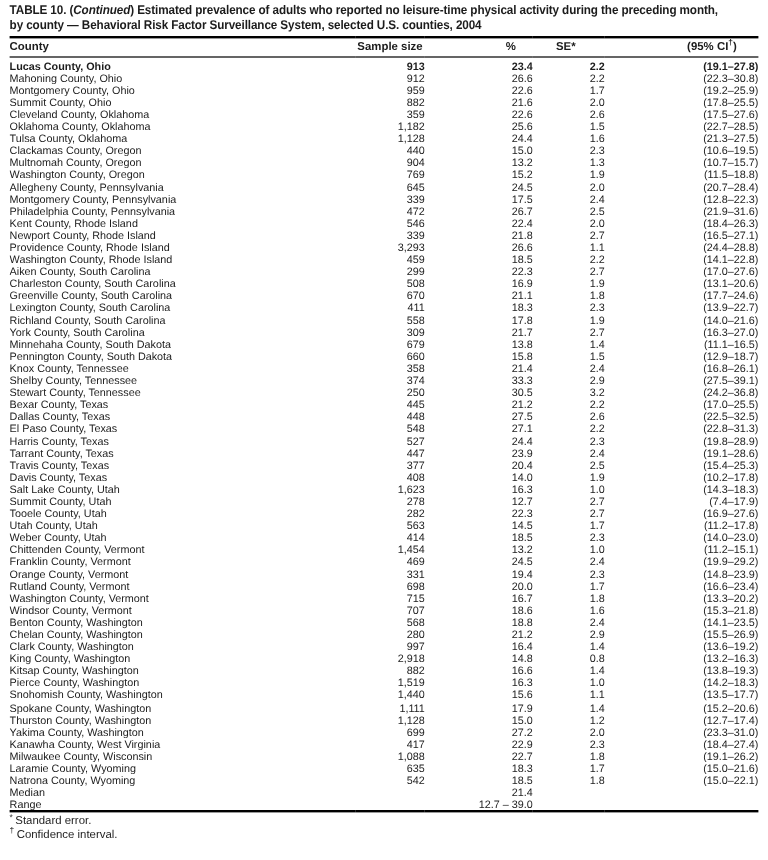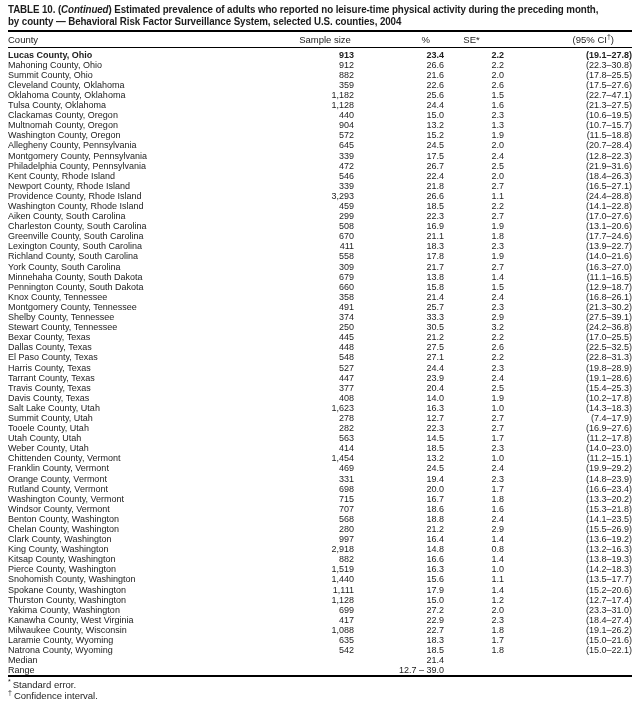--- a/index.html
+++ b/index.html
@@ -25,21 +25,21 @@
     width: 624px;
     border-collapse: collapse;
     table-layout: fixed;
     margin-top: 2px;
   }
   thead tr {
     border-top: 2px solid #000;
     border-bottom: 1px solid #000;
   }
   th {
-    font-weight: normal;
+    font-weight: bold;
     font-size: 9.5px;
     line-height: 11px;
     padding: 2px 0 2px 0;
     white-space: nowrap;
   }
   th.county { text-align: left; }
   th.sample { text-align: center; }
   th.pct    { text-align: right; padding-right: 14px; }
   th.se     { padding-right: 5px; }
   th.ci     { text-align: right; padding-right: 18px; }
@@ -106,39 +106,46 @@
           <td class="ci">(19.1–27.8)</td>
         </tr>
         <tr>
           <td class="county">Mahoning County, Ohio</td>
           <td class="sample">912</td>
           <td class="pct">26.6</td>
           <td class="se">2.2</td>
           <td class="ci">(22.3–30.8)</td>
         </tr>
         <tr>
+          <td class="county">Montgomery County, Ohio</td>
+          <td class="sample">959</td>
+          <td class="pct">22.6</td>
+          <td class="se">1.7</td>
+          <td class="ci">(19.2–25.9)</td>
+        </tr>
+        <tr>
           <td class="county">Summit County, Ohio</td>
           <td class="sample">882</td>
           <td class="pct">21.6</td>
           <td class="se">2.0</td>
           <td class="ci">(17.8–25.5)</td>
         </tr>
         <tr>
           <td class="county">Cleveland County, Oklahoma</td>
           <td class="sample">359</td>
           <td class="pct">22.6</td>
           <td class="se">2.6</td>
           <td class="ci">(17.5–27.6)</td>
         </tr>
         <tr>
           <td class="county">Oklahoma County, Oklahoma</td>
           <td class="sample">1,182</td>
           <td class="pct">25.6</td>
           <td class="se">1.5</td>
-          <td class="ci">(22.7–47.1)</td>
+          <td class="ci">(22.7–28.5)</td>
         </tr>
         <tr>
           <td class="county">Tulsa County, Oklahoma</td>
           <td class="sample">1,128</td>
           <td class="pct">24.4</td>
           <td class="se">1.6</td>
           <td class="ci">(21.3–27.5)</td>
         </tr>
         <tr>
           <td class="county">Clackamas County, Oregon</td>
@@ -149,21 +156,21 @@
         </tr>
         <tr>
           <td class="county">Multnomah County, Oregon</td>
           <td class="sample">904</td>
           <td class="pct">13.2</td>
           <td class="se">1.3</td>
           <td class="ci">(10.7–15.7)</td>
         </tr>
         <tr>
           <td class="county">Washington County, Oregon</td>
-          <td class="sample">572</td>
+          <td class="sample">769</td>
           <td class="pct">15.2</td>
           <td class="se">1.9</td>
           <td class="ci">(11.5–18.8)</td>
         </tr>
         <tr>
           <td class="county">Allegheny County, Pennsylvania</td>
           <td class="sample">645</td>
           <td class="pct">24.5</td>
           <td class="se">2.0</td>
           <td class="ci">(20.7–28.4)</td>
@@ -265,27 +272,20 @@
           <td class="pct">15.8</td>
           <td class="se">1.5</td>
           <td class="ci">(12.9–18.7)</td>
         </tr>
         <tr>
           <td class="county">Knox County, Tennessee</td>
           <td class="sample">358</td>
           <td class="pct">21.4</td>
           <td class="se">2.4</td>
           <td class="ci">(16.8–26.1)</td>
-        </tr>
-        <tr>
-          <td class="county">Montgomery County, Tennessee</td>
-          <td class="sample">491</td>
-          <td class="pct">25.7</td>
-          <td class="se">2.3</td>
-          <td class="ci">(21.3–30.2)</td>
         </tr>
         <tr>
           <td class="county">Shelby County, Tennessee</td>
           <td class="sample">374</td>
           <td class="pct">33.3</td>
           <td class="se">2.9</td>
           <td class="ci">(27.5–39.1)</td>
         </tr>
         <tr>
           <td class="county">Stewart County, Tennessee</td>

